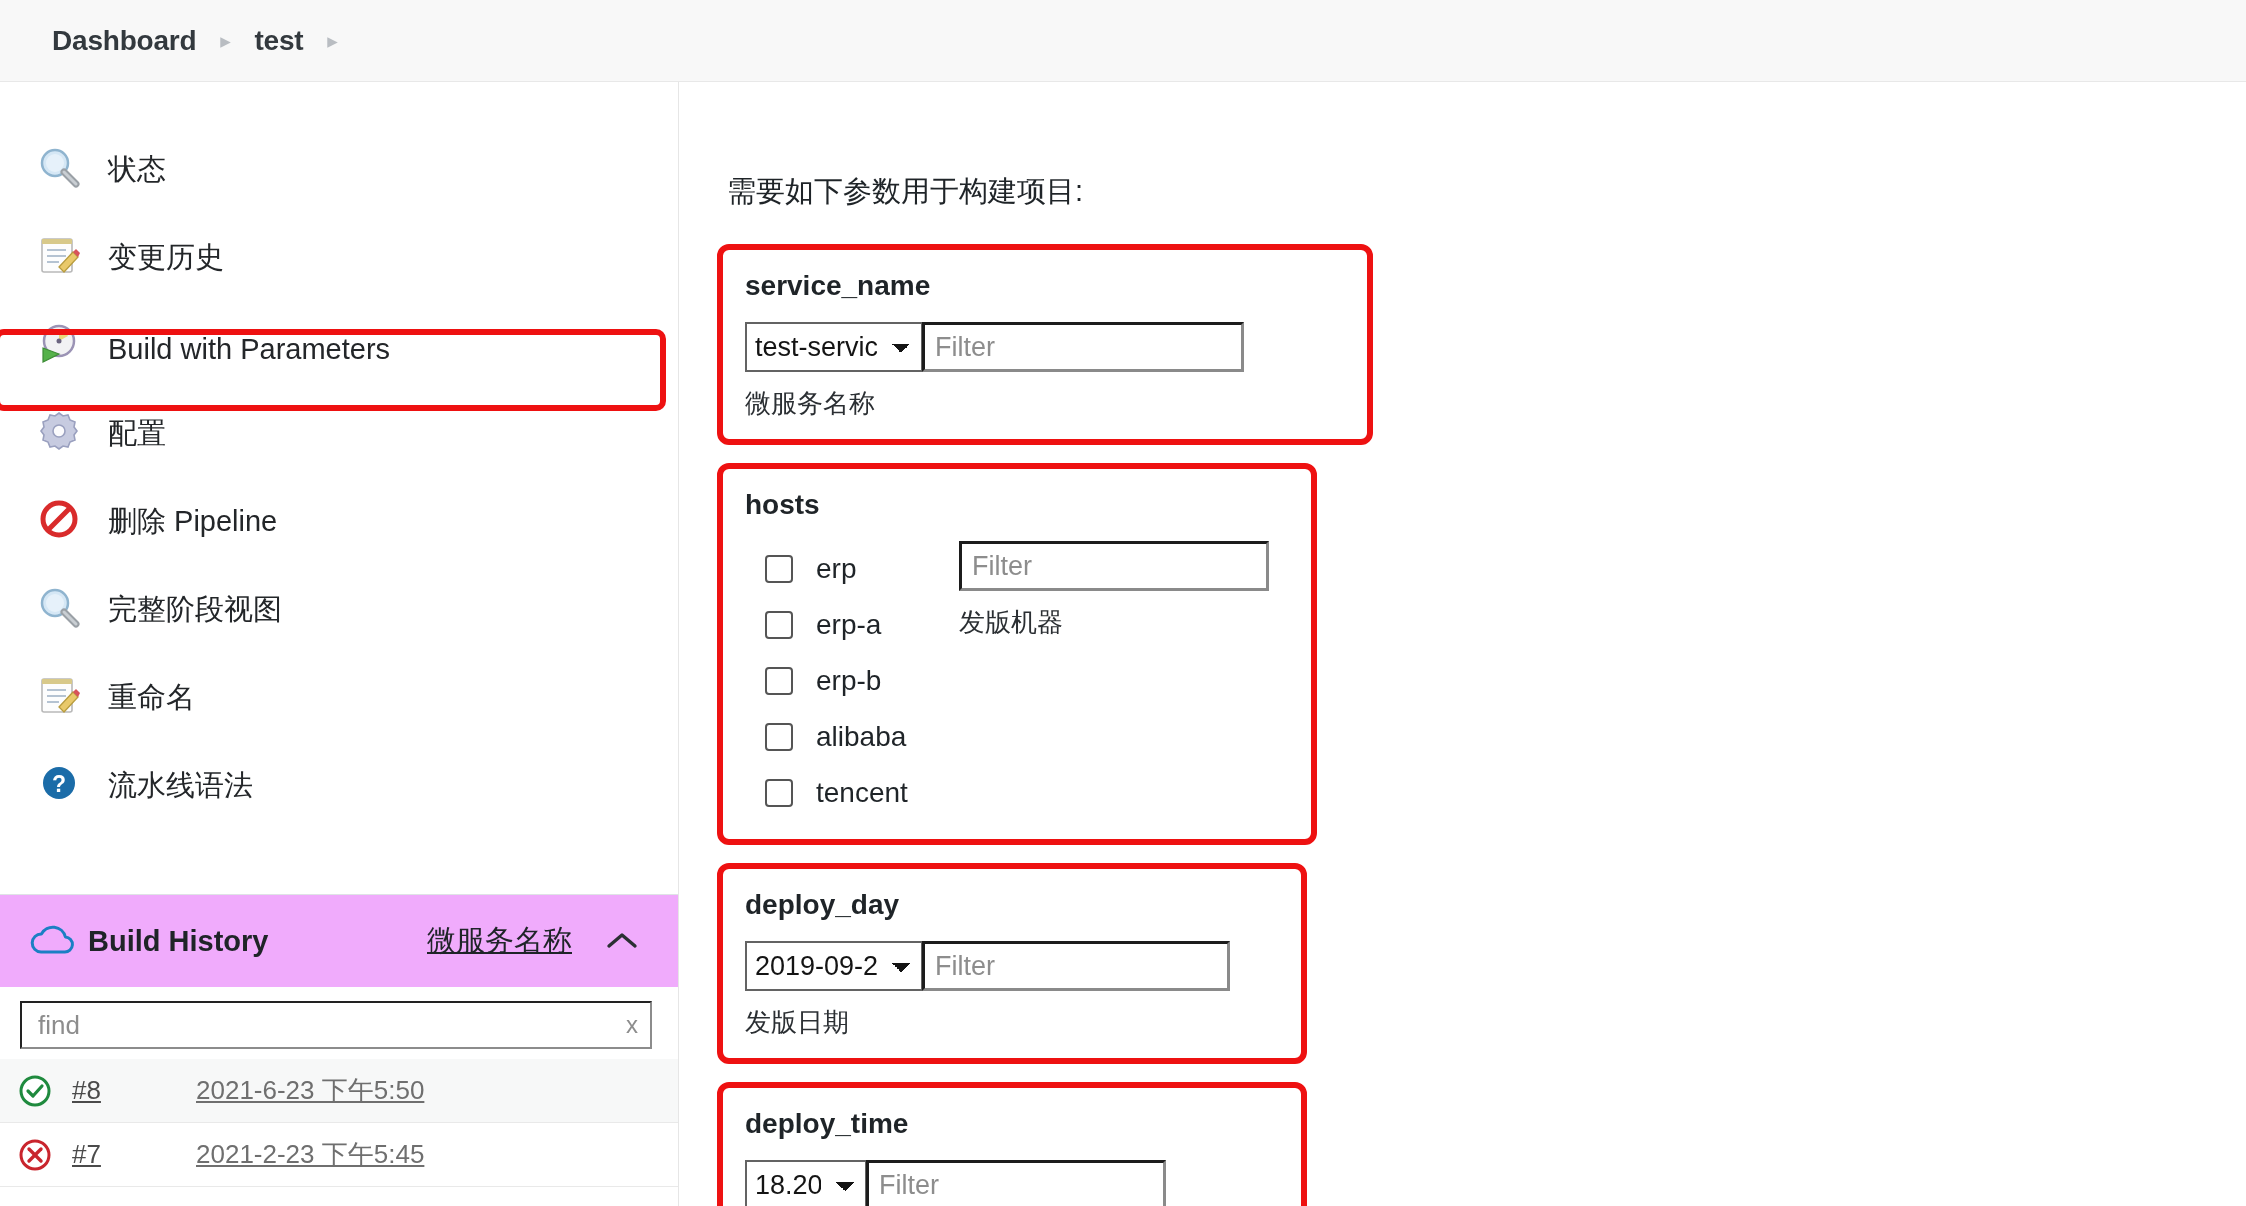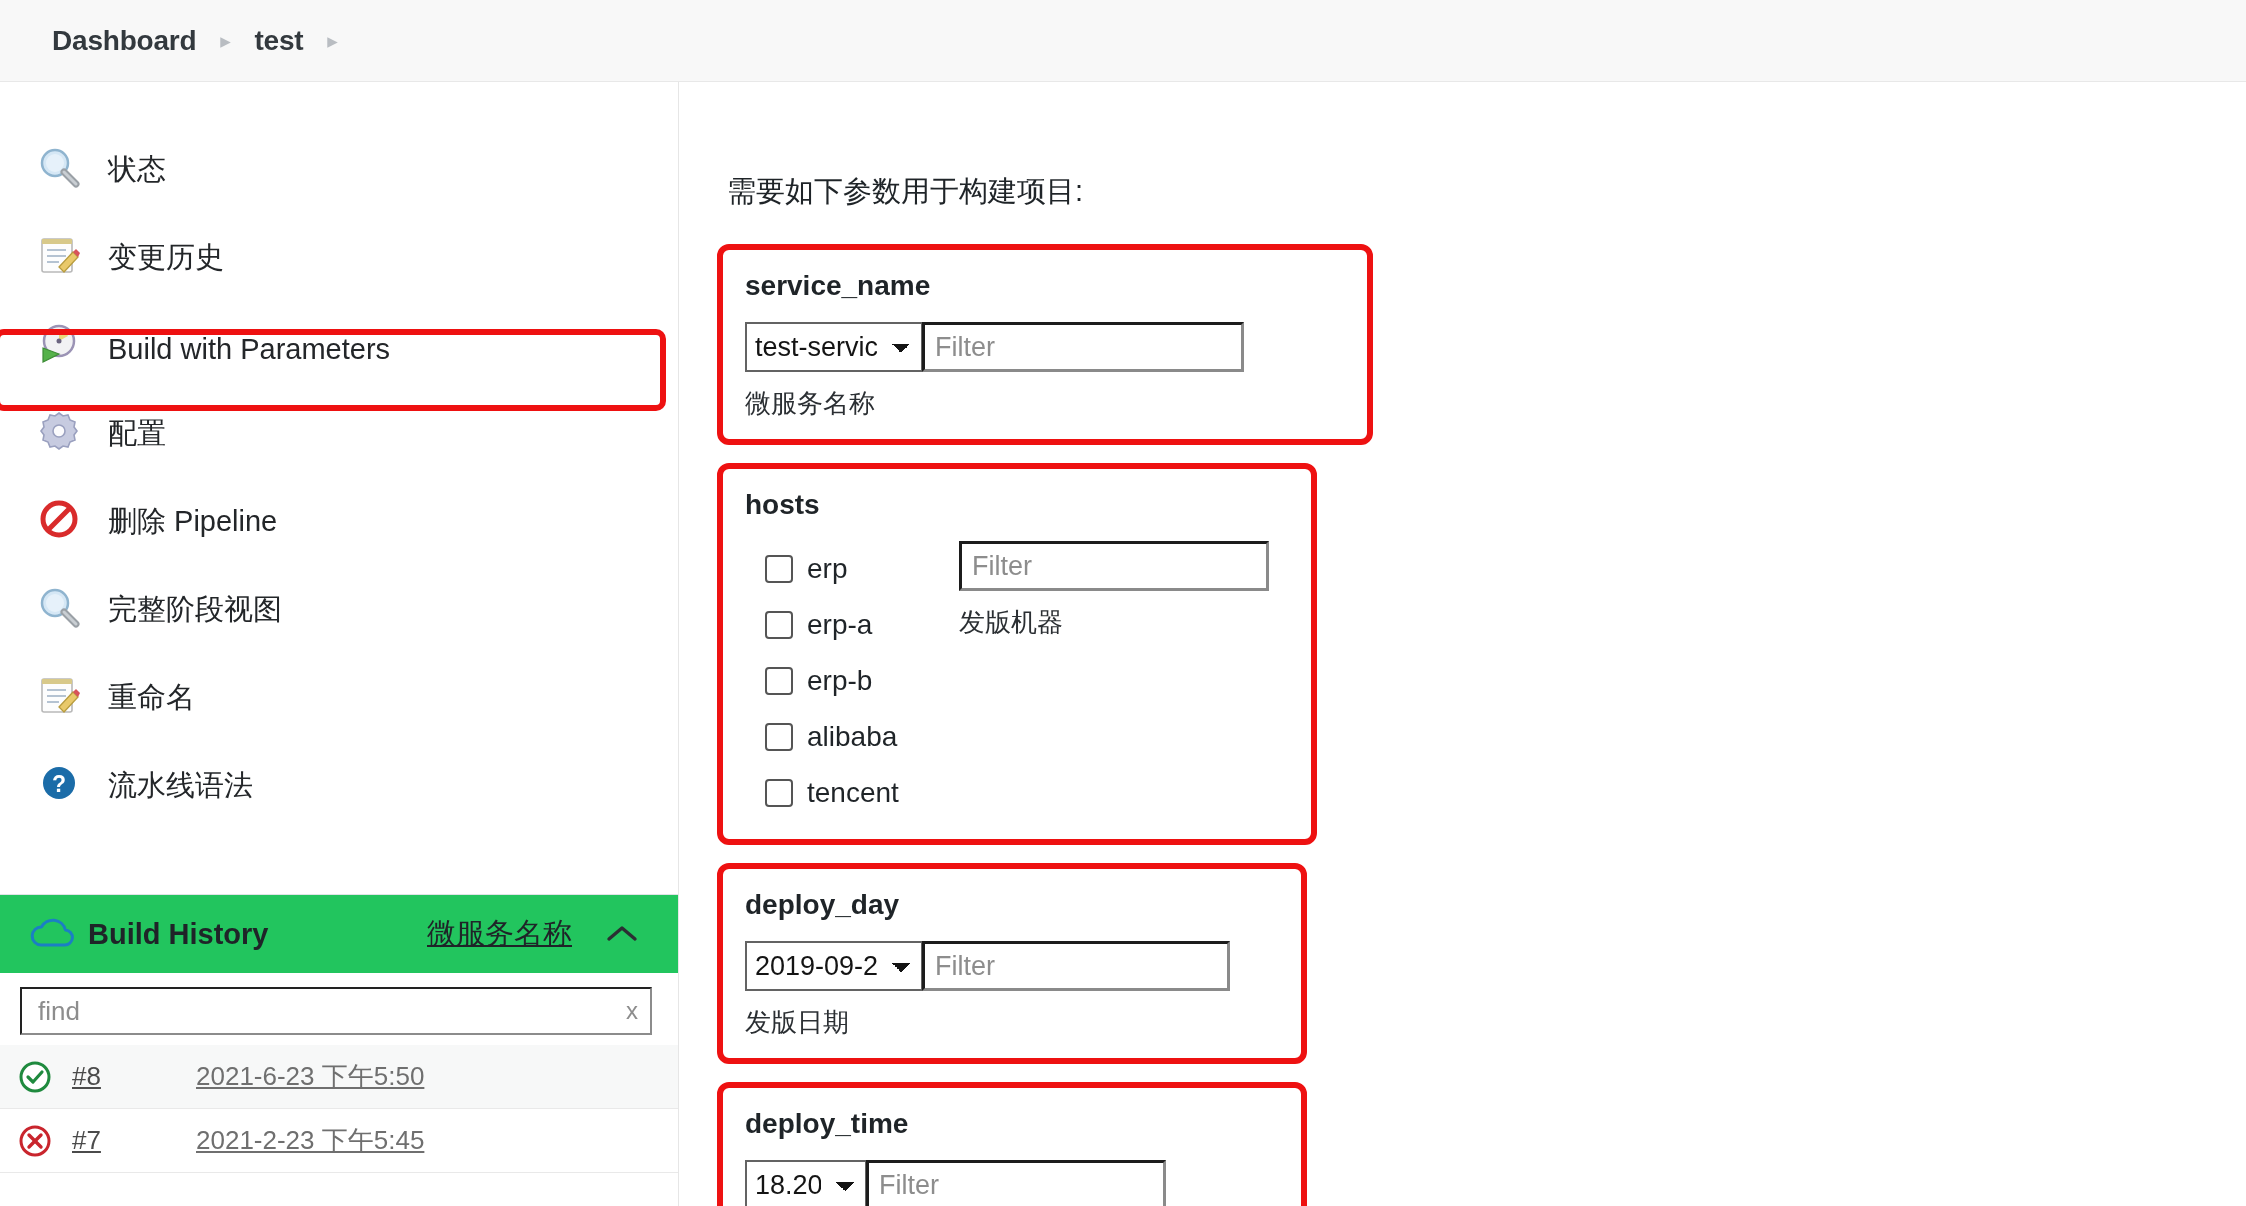--- a/index.html
+++ b/index.html
@@ -82,22 +82,22 @@
   }
 
   
   #build-history {
     position: absolute;
     left: 0; right: 0;
     top: 812px;
     border-top: 1px solid #dfe3e6;
   }
   #build-history-header {
-    background: #22c55e;
-    height: 78px;
+    background: #f0abfc;
+    height: 92px;
     display: flex;
     align-items: center;
     padding: 0 36px 0 26px;
     justify-content: flex-end;
   }
   #bh-cloud { width: 54px; flex: 0 0 54px; display:flex; align-items:center; justify-content:center; }
   #bh-title {
     font-size: 29px; font-weight: bold; color: #1f2428;
     margin-left: 8px;
   }
@@ -231,21 +231,21 @@
     outline: none;
   }
   input.jk-filter::placeholder { color: #8d8d8d; }
 
   
   #hosts-body { display: flex; }
   #hosts-checklist { width: 200px; flex: 0 0 200px; padding-left: 20px; }
   .host-item {
     display: flex; align-items: center;
     height: 56px;
-    gap: 14px;
+    gap: 23px;
     cursor: pointer;
   }
   .host-box {
     width: 28px; height: 28px;
     flex: 0 0 28px;
     border: 2px solid #555;
     border-radius: 4px;
     background: #fff;
   }
   .host-label { font-size: 28px; color: #1f2428; white-space: nowrap; }

